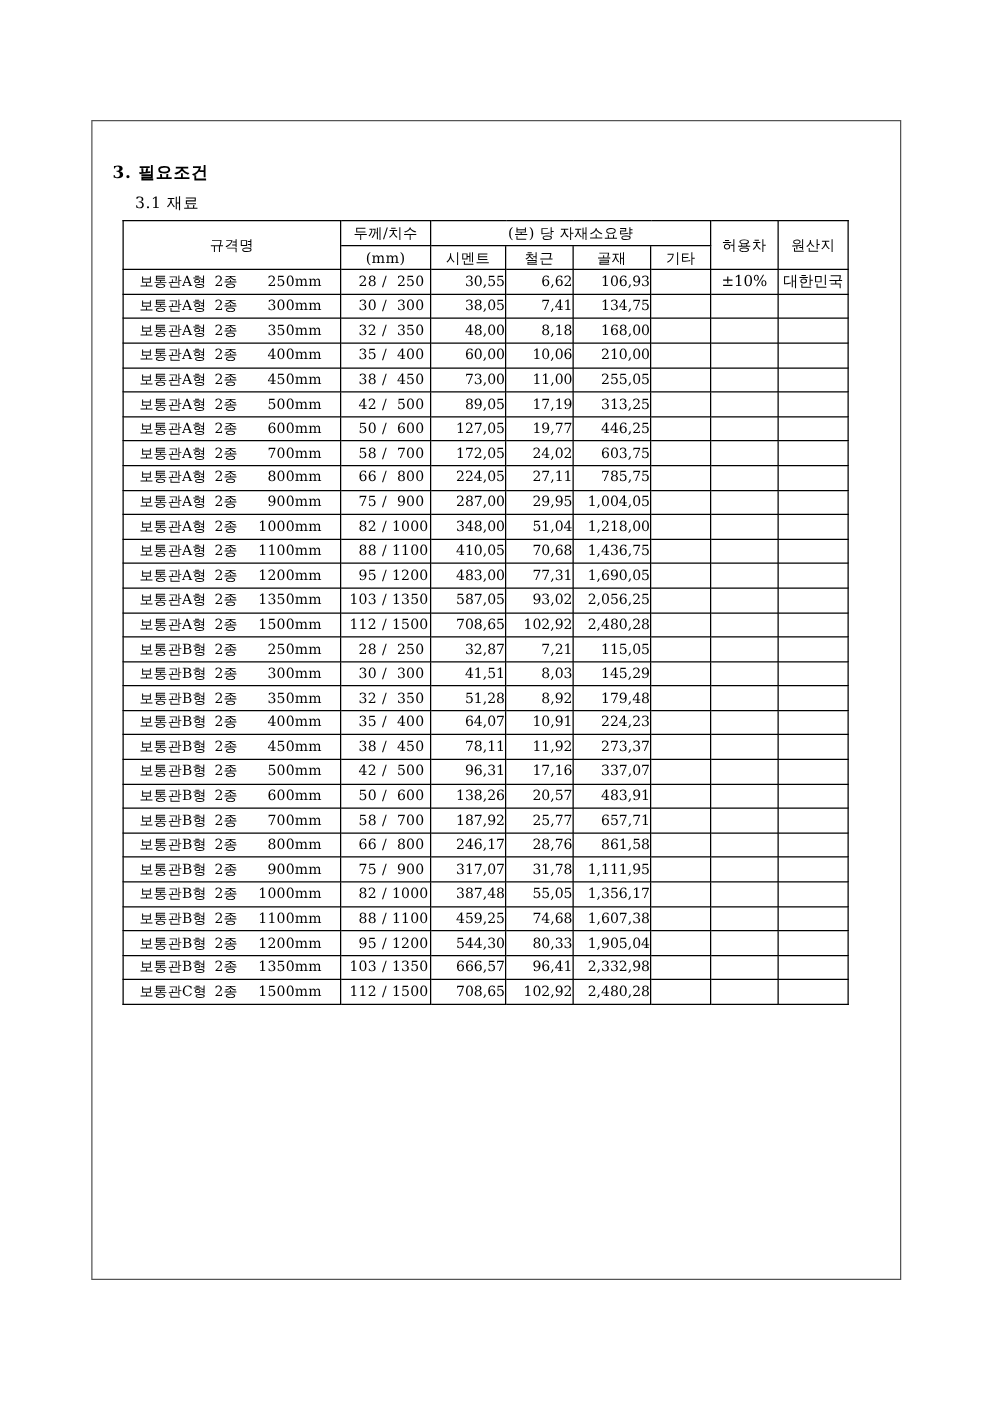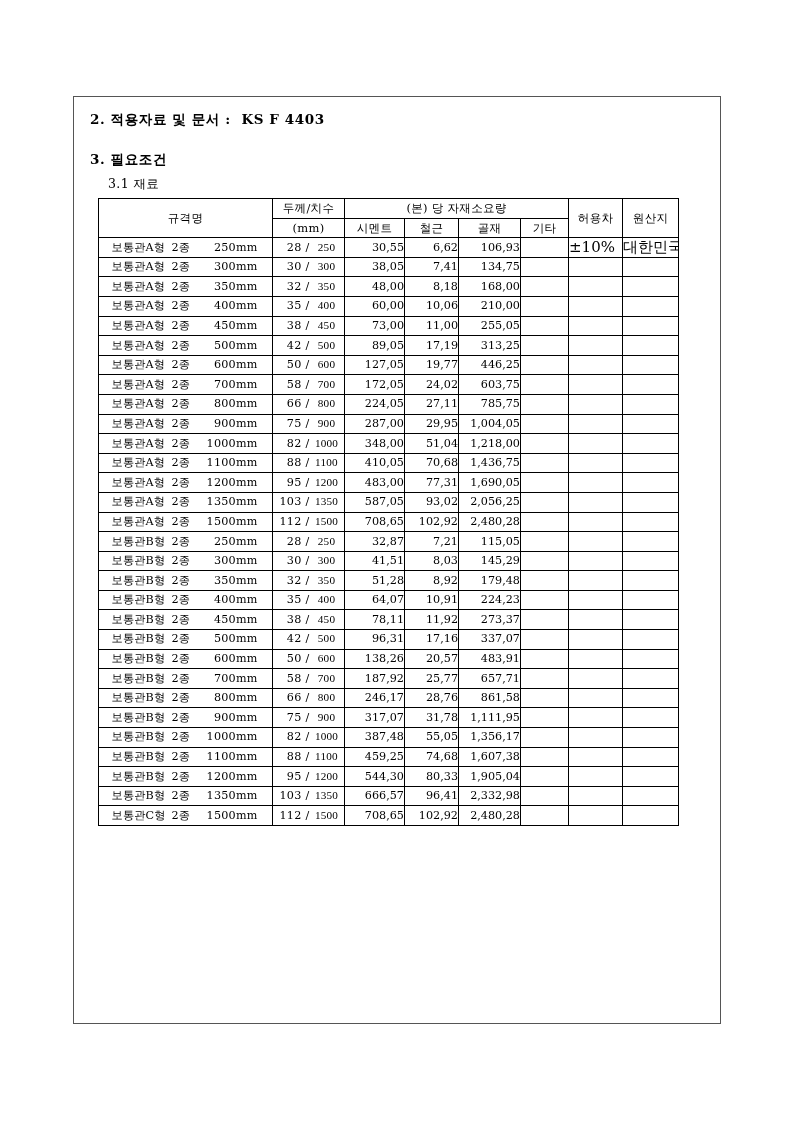--- a/index.html
+++ b/index.html
@@ -90,21 +90,22 @@
     text-align: center;
     font-size: 11.2px;
     letter-spacing: 0.2px;
   }
   td.c-num {
     text-align: right;
     padding-right: 2px;
     font-size: 11.2px;
   }
   td.c-mid {
-    font-size: 15px;
+    text-align: center;
+    font-size: 12px;
   }
   .colw-name   { width: 174px; }
   .colw-dim    { width: 72px; }
   .colw-cement { width: 60px; }
   .colw-rebar  { width: 54px; }
   .colw-agg    { width: 62px; }
   .colw-etc    { width: 48px; }
   .colw-tol    { width: 54px; }
   .colw-orig   { width: 56px; }
   .name-grid {
@@ -112,21 +113,21 @@
     text-align: left;
     width: 148px;
   }
   .name-grid span.nm-base { display: inline-block; width: 34px; text-align: center; }
   .name-grid span.nm-type { display: inline-block; width: 26px; }
   .name-grid span.nm-class { display: inline-block; width: 26px; }
   .name-grid span.nm-size { display: inline-block; width: 60px; text-align: right; }
   .dim-grid { display: inline-block; width: 62px; text-align: left; }
   .dim-grid span.d-a { display: inline-block; width: 24px; text-align: right; }
   .dim-grid span.d-s { display: inline-block; width: 12px; text-align: center; }
-  .dim-grid span.d-b { display: inline-block; width: 26px; text-align: center; font-family: Liberation Serif, serif; }
+  .dim-grid span.d-b { display: inline-block; width: 26px; text-align: right; }
   #bottom-notes {
     margin-top: 6px;
     padding-left: 18px;
     font-size: 12.5px;
     line-height: 1.42;
     letter-spacing: 0.3px;
   }
   #bottom-notes .note-line { white-space: pre; margin: 0; }
   #body-para {
     padding-left: 10px;
@@ -136,21 +137,20 @@
     letter-spacing: 0.2px;
   }
   #body-para p { margin: 0; white-space: pre; }
 </style>
 </head>
 <body>
 
 <div id="page-frame">
   <div id="content">
 
-    <div class="section-title" id="title-doc">2. 적용자료 및 문서 :  KS F 4403</div>
 
     <div class="section-title" id="title-req">3. 필요조건</div>
 
     <div class="sub-title" id="sub-material">3.1 재료</div>
 
     <table class="spec">
       <colgroup>
         <col class="colw-name">
           <col class="colw-dim">
           <col class="colw-cement">

